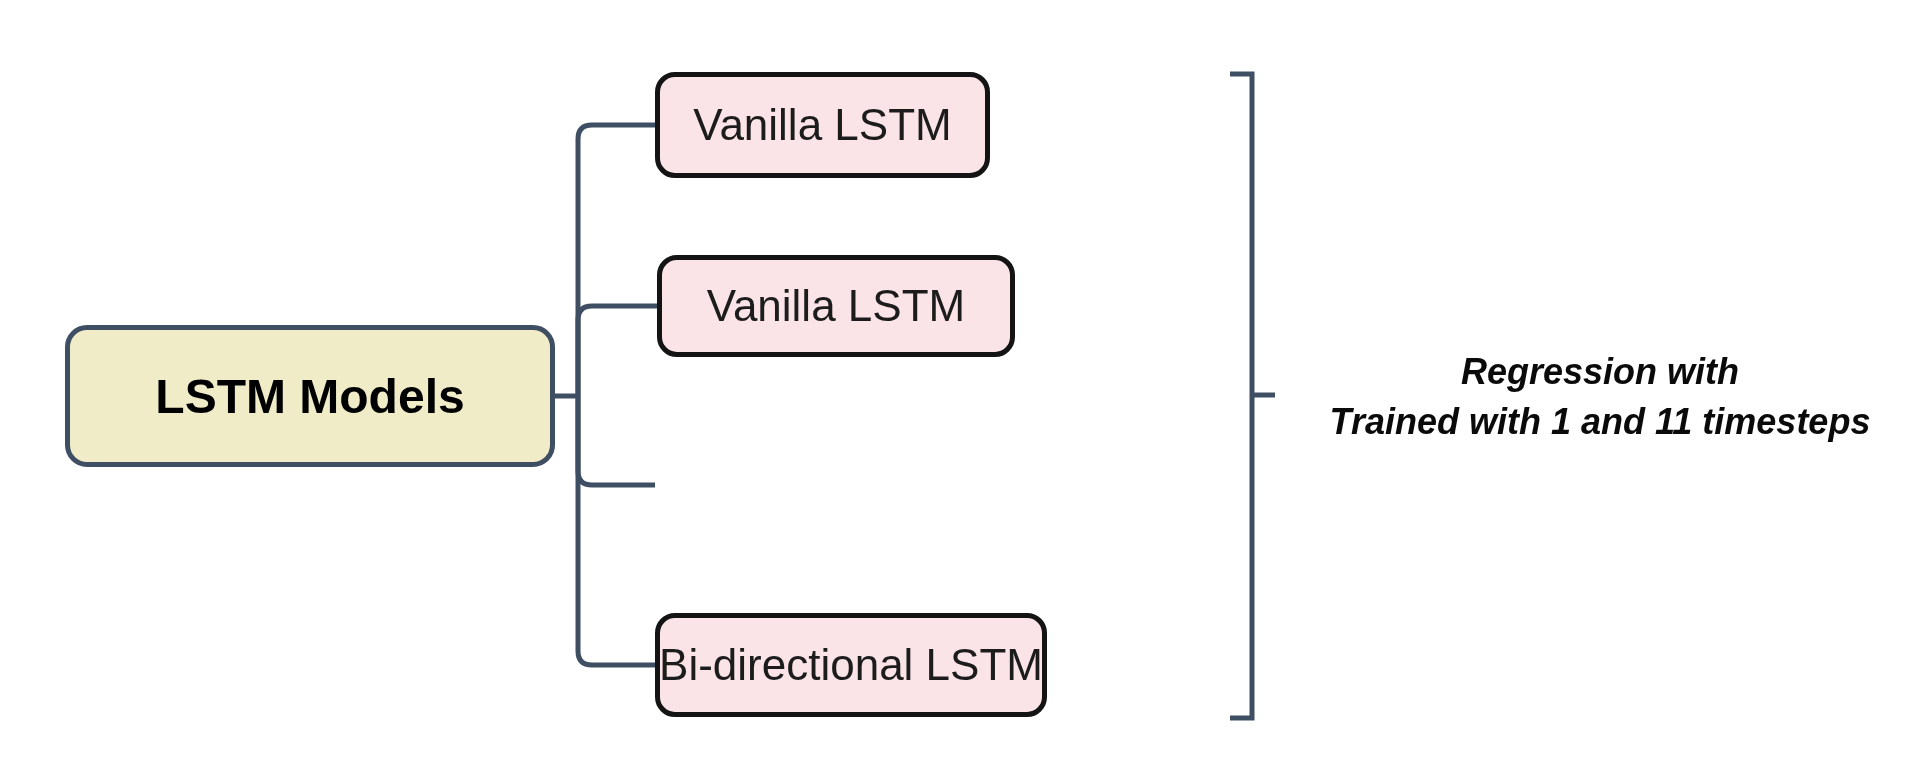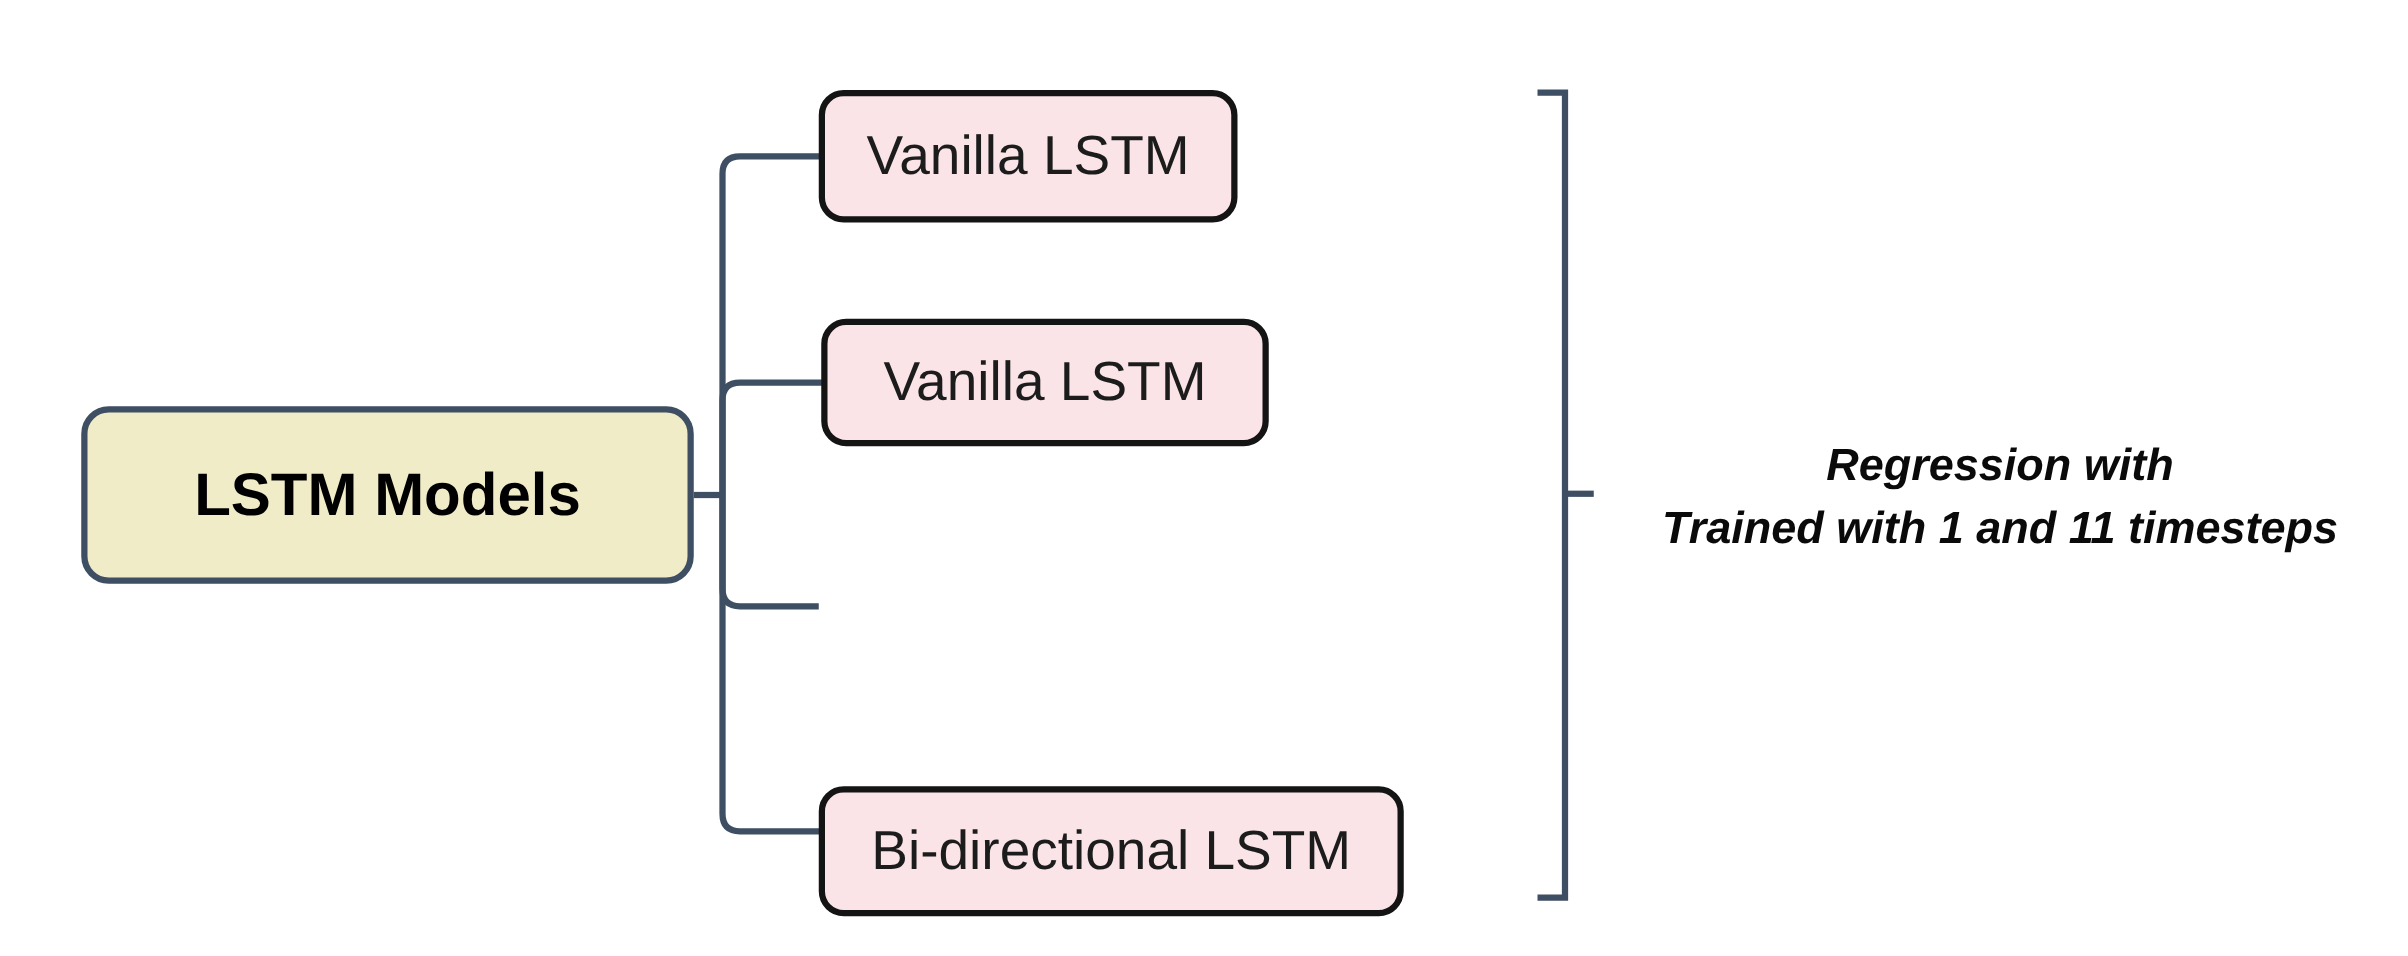--- a/index.html
+++ b/index.html
@@ -59,21 +59,21 @@
     background: var(--child-fill);
     border: 5px solid var(--child-border);
     border-radius: 20px;
     font-size: 44px;
     font-weight: normal;
     color: var(--child-text);
   }
   .child-0 { left: 655px; top: 72px;  width: 335px; height: 106px; }
   .child-1 { left: 657px; top: 255px; width: 358px; height: 102px; }
   .child-2 { left: 653px; top: 433px; width: 485px; height: 105px; }
-  .child-3 { left: 655px; top: 613px; width: 468px; height: 104px; margin-top: 16px; }
+  .child-3 { left: 655px; top: 613px; width: 392px; height: 104px; }
   .annotation {
     position: absolute;
     left: 1290px; top: 347px;
     width: 620px;
     text-align: center;
     font-size: 36px;
     line-height: 50px;
     font-weight: bold;
     font-style: italic;
     color: var(--annotation-text);

